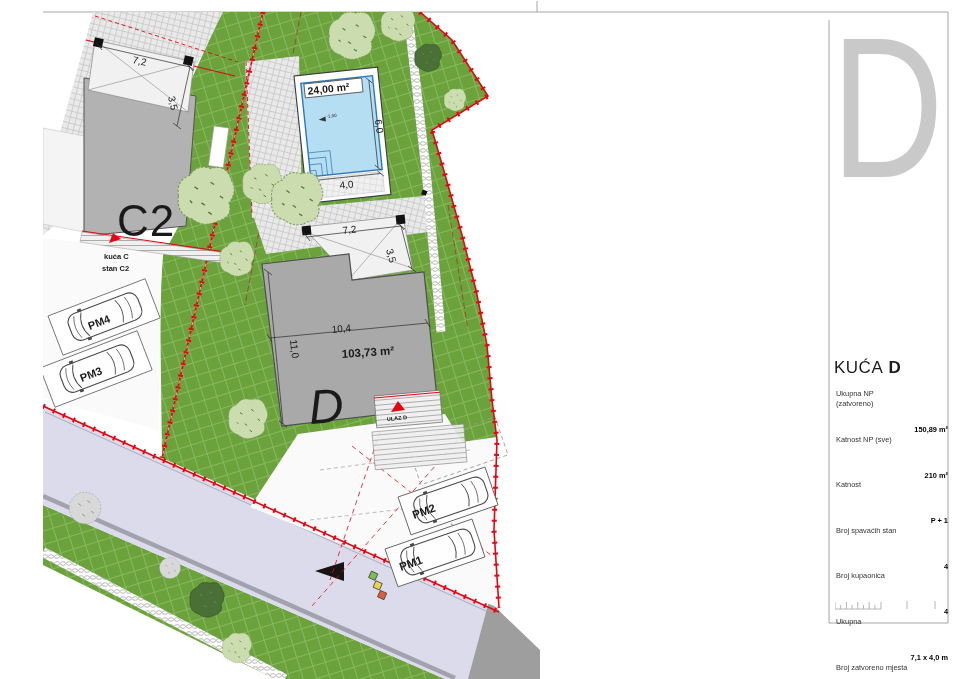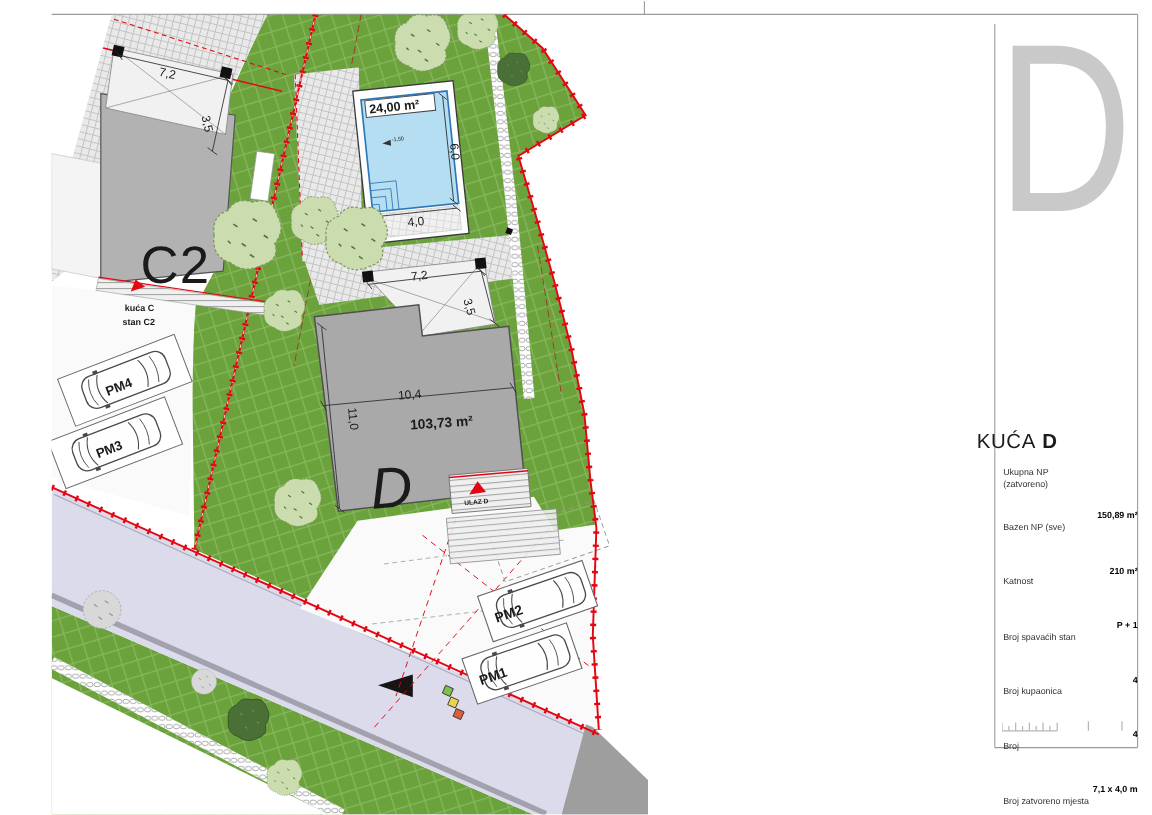--- a/index.html
+++ b/index.html
@@ -3,21 +3,21 @@
 <meta charset="utf-8">
 <style>
   html,body{margin:0;padding:0;background:#fff;}
   .sheet{position:relative;width:960px;height:679px;background:#fff;overflow:hidden;
          font-family:"Liberation Sans",sans-serif;}
   .plan-svg{position:absolute;left:0;top:0;}
   svg text{font-family:"Liberation Sans",sans-serif;fill:#1a1a1a;}
   .watermark{position:absolute;left:831px;top:8px;font-size:200px;line-height:1;
              color:#c9c9c9;transform:scaleX(.78);transform-origin:left top;
              font-weight:400;user-select:none;}
-  .side-title{position:absolute;left:814px;top:358px;font-size:17px;letter-spacing:.5px;
+  .side-title{position:absolute;left:834px;top:358px;font-size:17px;letter-spacing:.5px;
               color:#1c1c1c;}
   .side-title b{font-weight:bold;}
   .spec-table{position:absolute;left:836px;top:389px;width:112px;}
   .spec-row{display:flex;justify-content:space-between;font-size:7.4px;line-height:9.6px;color:#333;}
   .spec-row .val{font-weight:bold;color:#000;white-space:nowrap;margin-left:4px;margin-top:36px;}
   .scalebar{position:absolute;left:835px;top:597px;}
 </style>
 </head>
 <body>
 
@@ -258,37 +258,37 @@
 <div class="watermark">D</div>
 
 <div class="side-title"><span>KUĆA</span>&nbsp;<b>D</b></div>
 
 <div class="spec-table">
   <div class="spec-row">
     <span class="lbl">Ukupna NP (zatvoreno)</span>
     <span class="val">150,89 m²</span>
   </div>
   <div class="spec-row">
-    <span class="lbl">Bazen NP (sve)</span>
+    <span class="lbl">Katnost NP (sve)</span>
     <span class="val">210 m²</span>
   </div>
   <div class="spec-row">
     <span class="lbl">Katnost</span>
     <span class="val">P + 1</span>
   </div>
   <div class="spec-row">
     <span class="lbl">Broj spavaćih stan</span>
     <span class="val">4</span>
   </div>
   <div class="spec-row">
     <span class="lbl">Broj kupaonica</span>
     <span class="val">4</span>
   </div>
   <div class="spec-row">
-    <span class="lbl">Broj</span>
+    <span class="lbl">Ukupna</span>
     <span class="val">7,1 x 4,0 m</span>
   </div>
   <div class="spec-row">
     <span class="lbl">Broj zatvoreno mjesta</span>
     <span class="val">2</span>
   </div>
 </div>
 
 <svg class="scalebar" width="110" height="16" viewBox="0 0 110 16">
   <g stroke="#B5B5B5" stroke-width="1" fill="none">

